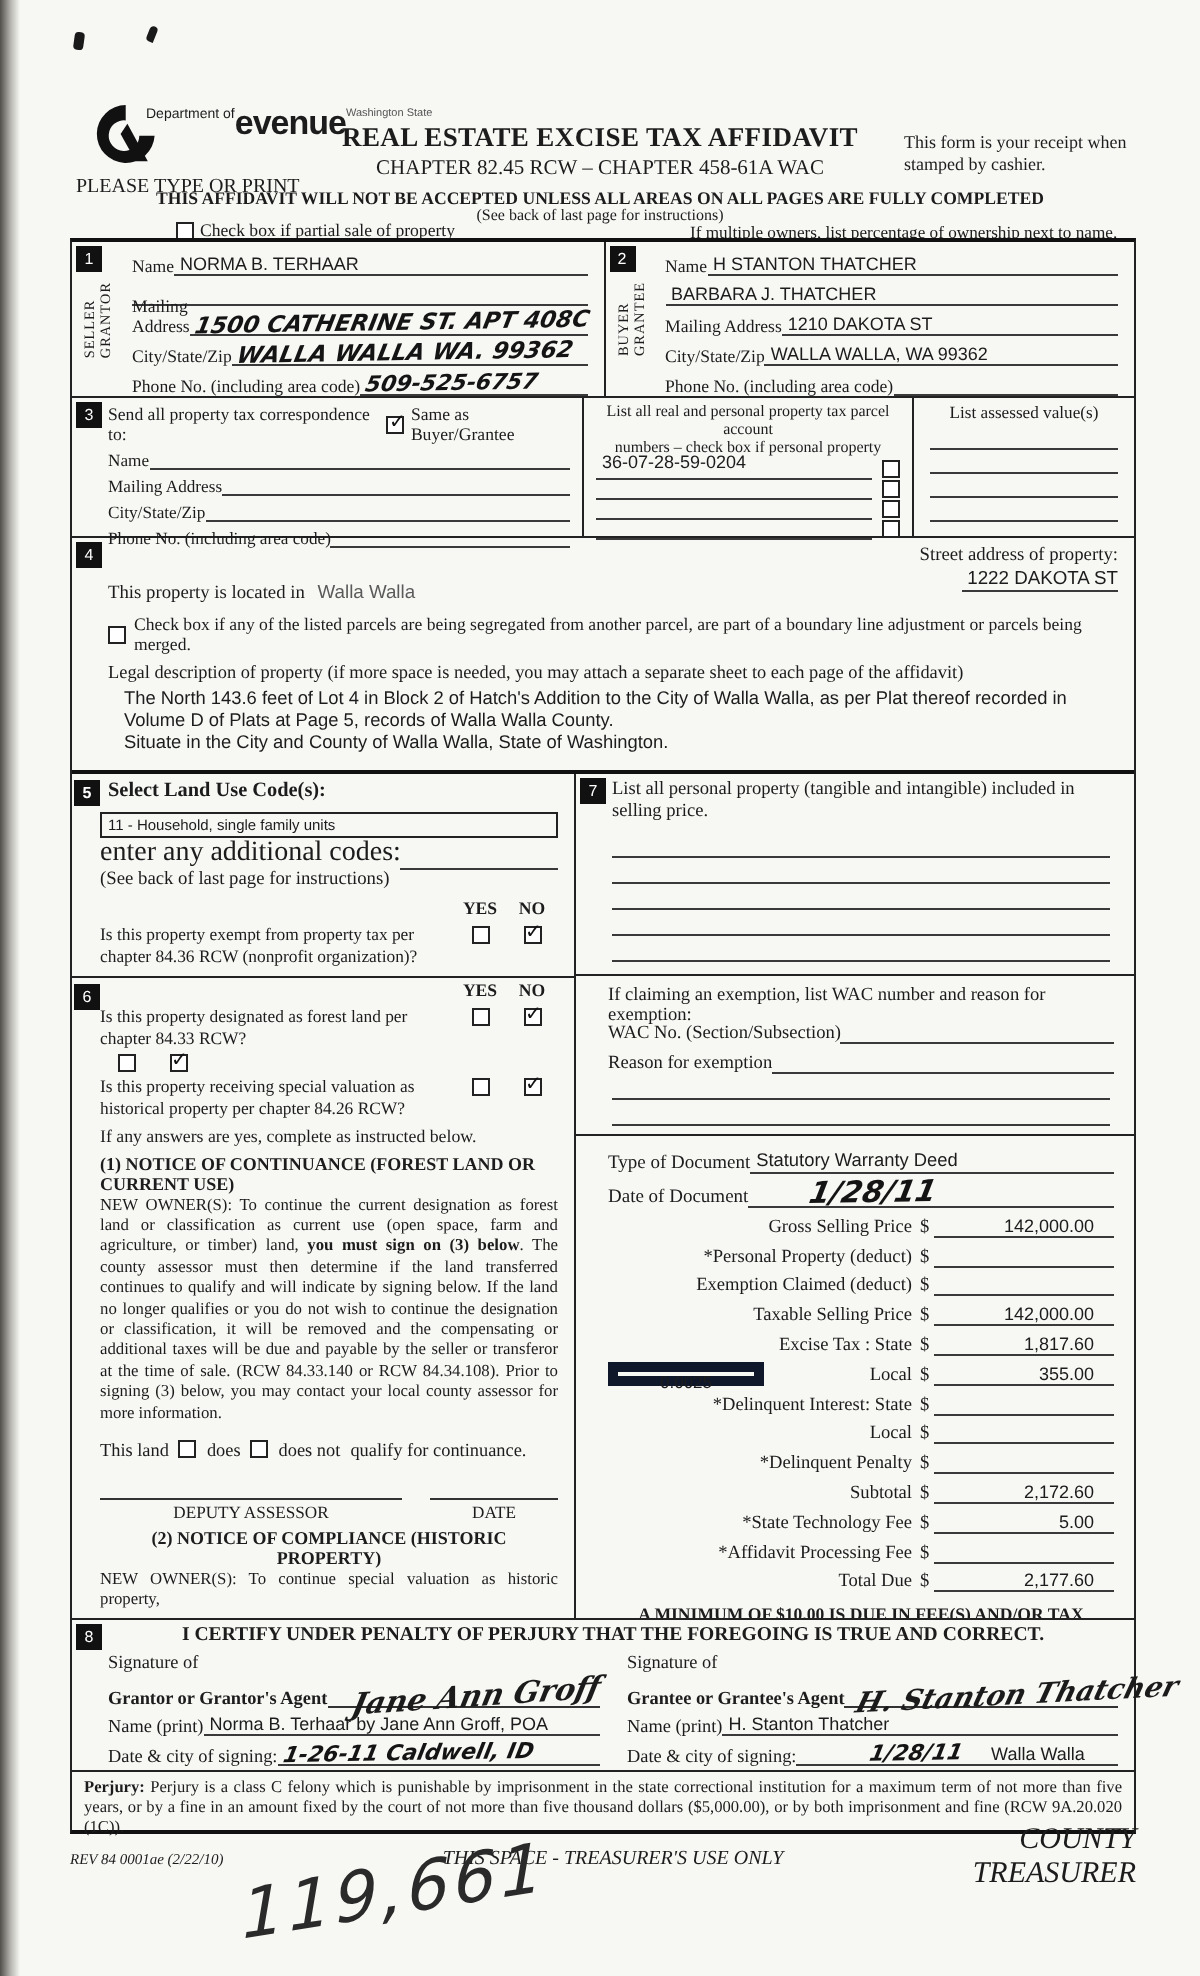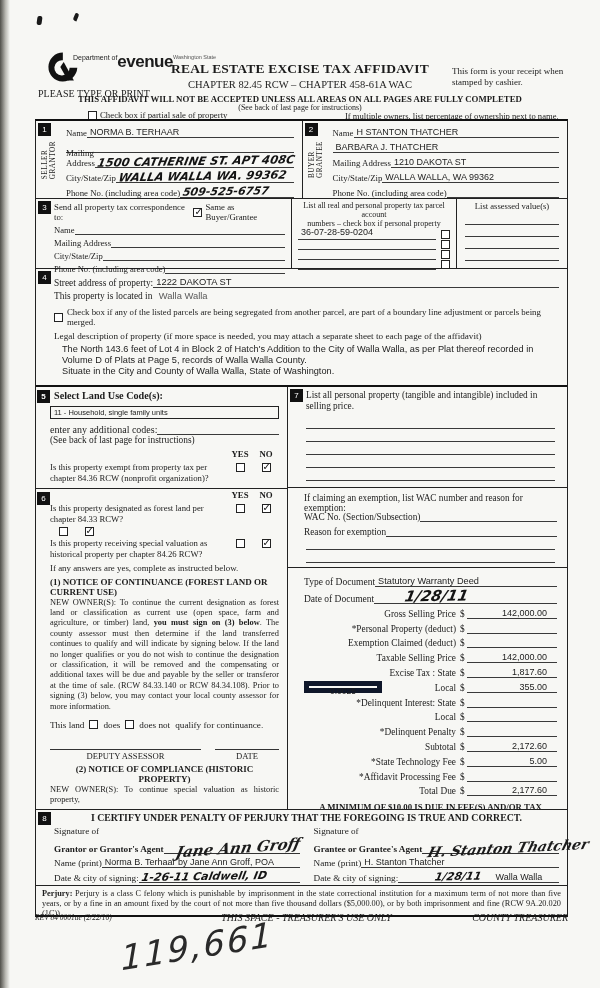--- a/index.html
+++ b/index.html
@@ -57,34 +57,34 @@
   .s3b { width:165px; border-left:1px solid #222; padding:2px 6px; display:flex; flex-direction:column; }
   .s3b-head { font-size:8px; text-align:center; line-height:9px; }
   .prow { display:flex; align-items:flex-end; height:12px; }
   .prow .cb { margin-left:5px; margin-bottom:1px; }
   .s3c { flex:1; border-left:1px solid #222; padding:2px 8px; display:flex; flex-direction:column; }
   .s3c-head { font-size:8.6px; text-align:center; margin-bottom:2px; }
   .blank { height:12px; border-bottom:1px solid #3a3a3a; }
 
   
   .sec4 { position:relative; height:118px; padding:4px 8px 3px 18px; border-bottom:2px solid #111; font-size:9.4px; }
-  .sec4 .fline { height:15px; font-size:9.4px; }
+  .sec4 .fline { height:15px; font-size:9.4px;flex-direction:column; }
   .located { margin-top:2px; height:14px; }
   .located .val { color:#5a5a5a; margin-left:4px; }
   .segrow { display:flex; gap:4px; align-items:center; font-size:8.8px; margin-top:3px; }
   .legal-label { margin-top:4px; font-size:9.2px; }
   .legal { margin-top:3px; margin-left:8px; font-size:9.2px; line-height:11px; font-family:"Liberation Sans",sans-serif; }
 
   
   .sec57 { display:flex; height:423px; border-bottom:1.5px solid #222; overflow:hidden; }
   .s5col { width:252px; border-right:1.5px solid #222; position:relative; padding:3px 8px 0 14px; }
   .s5head { position:relative; padding-left:4px; font-weight:bold; font-size:10.2px; height:15px; }
   .s5head .box-num { left:-13px; top:0; }
   .select-box { border:1.5px solid #222; height:13px; margin:1px 0 2px 0; display:flex; align-items:center; padding-left:3px; font-size:7.5px; }
-  .addl { display:flex; align-items:flex-end; font-size:10px; height:14px; }
+  .addl { display:flex; align-items:flex-end; font-size:14px; height:14px; }
   .seeback2 { font-size:9.4px; height:14px; }
   .yn-head { display:flex; justify-content:flex-end; font-weight:bold; font-size:8.8px; height:13px; }
   .qslot { width:26px; text-align:center; }
   .qrow { display:flex; justify-content:space-between; align-items:flex-start; }
   .qtext { width:196px; font-size:8.7px; line-height:10.6px; }
   .qboxes { display:flex; width:52px; padding-top:1px; }
   .qboxes .qslot { display:flex; justify-content:center; }
   .s6divider { border-top:1.5px solid #222; margin:5px -8px 0 -14px; }
   .s6zone { position:relative; padding-top:1px; }
   .s6zone .box-num { left:-13px; top:3px; }
@@ -131,21 +131,21 @@
   .nameline { display:flex; align-items:flex-end; height:14px; }
   .dateline8 { display:flex; align-items:flex-end; height:15px; }
   .hw-sigdate { font-size:11px; margin-bottom:-1px; }
   .citytyped { font-size:9px; margin-left:14px; }
 
   .perjury { padding:3px 6px 2px 6px; font-size:8.3px; line-height:10.2px; text-align:justify; height:29px; }
 
   .footer { position:absolute; left:35px; top:912px; width:533px; display:flex; align-items:center;font-style:italic; }
   .rev { font-size:7.5px; width:150px; }
   .treas { flex:1; text-align:center; font-size:10px; }
-  .county { width:140px; text-align:right; font-size:10px; }
+  .county { width:140px; text-align:right; font-size:15px; }
 
   .hw-total { position:absolute; left:120px; top:926px; font-size:34px; font-family:"DejaVu Sans",sans-serif;
               font-style:italic; color:#2a2a2a; transform:rotate(-9deg) skewX(-8deg); letter-spacing:2px; font-weight:normal; }
 </style>
 </head>
 <body>
 
 <div class="edge"></div>
 <div class="mark1"></div>
 <div class="mark2"></div>

